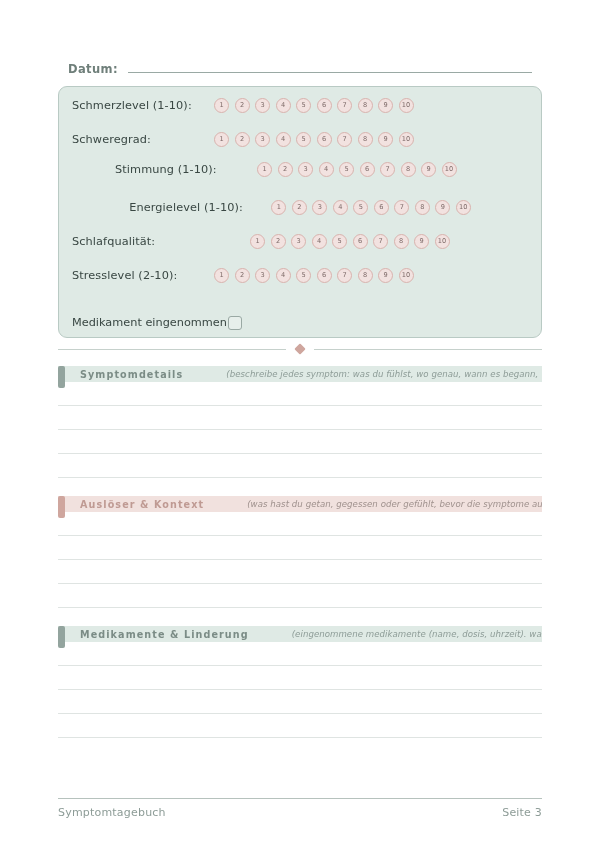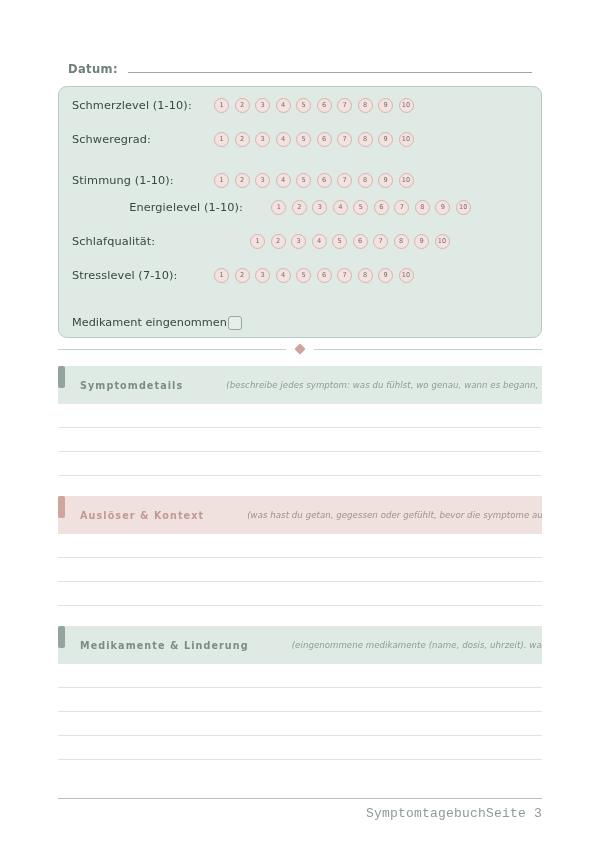--- a/index.html
+++ b/index.html
@@ -143,21 +143,21 @@
   }
 
   
   .section {
     position: absolute;
     left: 58px;
     width: 484px;
   }
   .sec-head {
     position: relative;
-    height: 38px;
+    height: 16px;
     display: flex;
     align-items: center;
     box-sizing: border-box;
     padding-left: 22px;
     gap: 35px;
   }
   .sec-head .bar {
     position: absolute;
     left: 0;
     top: 0;
@@ -206,26 +206,25 @@
     width: 484px;
     height: 1px;
     background: #b6c2bd;
   }
   .footer {
     position: absolute;
     left: 58px;
     top: 806px;
     width: 484px;
     display: flex;
-    justify-content: flex-end;
-    align-items: center;
-    font-size: 13px;
+    justify-content: space-between;
+    align-items: center;
+    font-size: 11px;
     color: #8d9c97;
     letter-spacing: 0.2px;
-    font-family: Liberation Mono, monospace;
   }
 </style>
 </head>
 <body>
 
 <div class="page">
 
   <div class="datum-row">
     <span class="datum-label">Datum:</span>
     <span class="datum-line"></span>
@@ -259,21 +258,21 @@
           <span class="bubble">3</span>
           <span class="bubble">4</span>
           <span class="bubble">5</span>
           <span class="bubble">6</span>
           <span class="bubble">7</span>
           <span class="bubble">8</span>
           <span class="bubble">9</span>
           <span class="bubble">10</span>
         </div>
       </div>
-      <div class="rating-row" style="top: 82px;">
+      <div class="rating-row" style="top: 71px; margin-left: 43px;">
         <span class="rating-label">Stimmung (1-10):</span>
         <div class="scale">
           <span class="bubble">1</span>
           <span class="bubble">2</span>
           <span class="bubble">3</span>
           <span class="bubble">4</span>
           <span class="bubble">5</span>
           <span class="bubble">6</span>
           <span class="bubble">7</span>
           <span class="bubble">8</span>
@@ -305,21 +304,21 @@
           <span class="bubble">4</span>
           <span class="bubble">5</span>
           <span class="bubble">6</span>
           <span class="bubble">7</span>
           <span class="bubble">8</span>
           <span class="bubble">9</span>
           <span class="bubble">10</span>
         </div>
       </div>
       <div class="rating-row" style="top: 177px;">
-        <span class="rating-label">Stresslevel (7-10):</span>
+        <span class="rating-label">Stresslevel (2-10):</span>
         <div class="scale">
           <span class="bubble">1</span>
           <span class="bubble">2</span>
           <span class="bubble">3</span>
           <span class="bubble">4</span>
           <span class="bubble">5</span>
           <span class="bubble">6</span>
           <span class="bubble">7</span>
           <span class="bubble">8</span>
           <span class="bubble">9</span>

